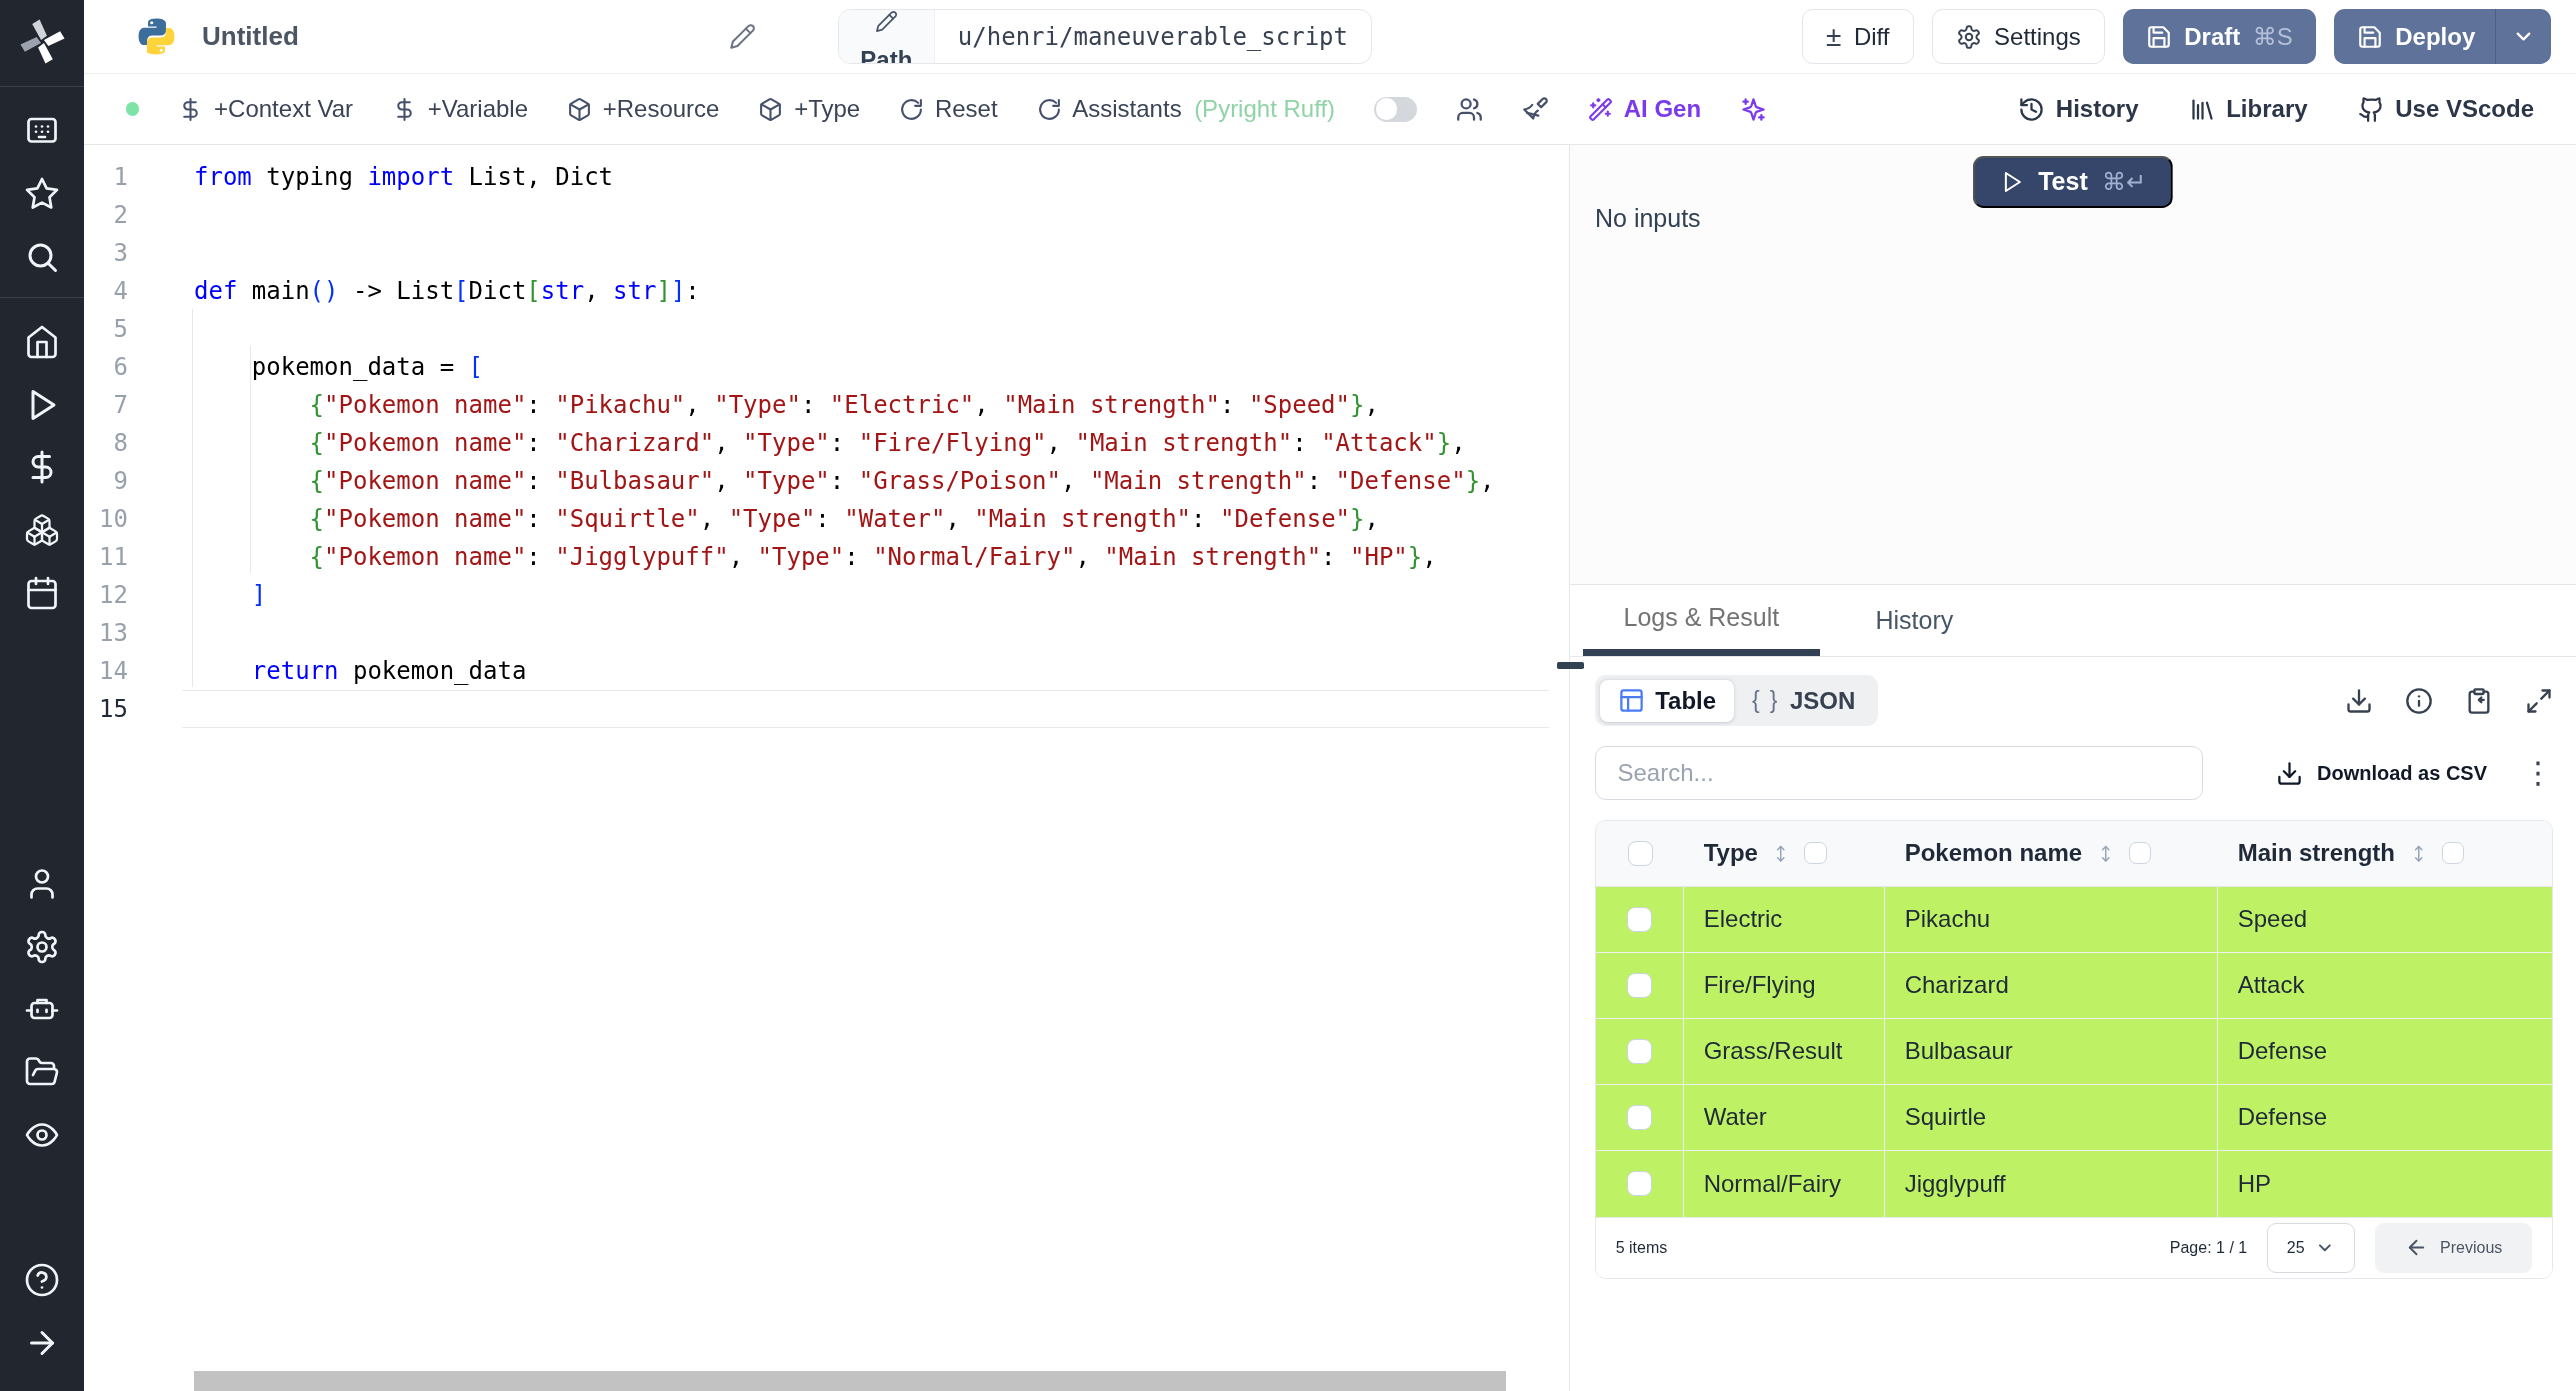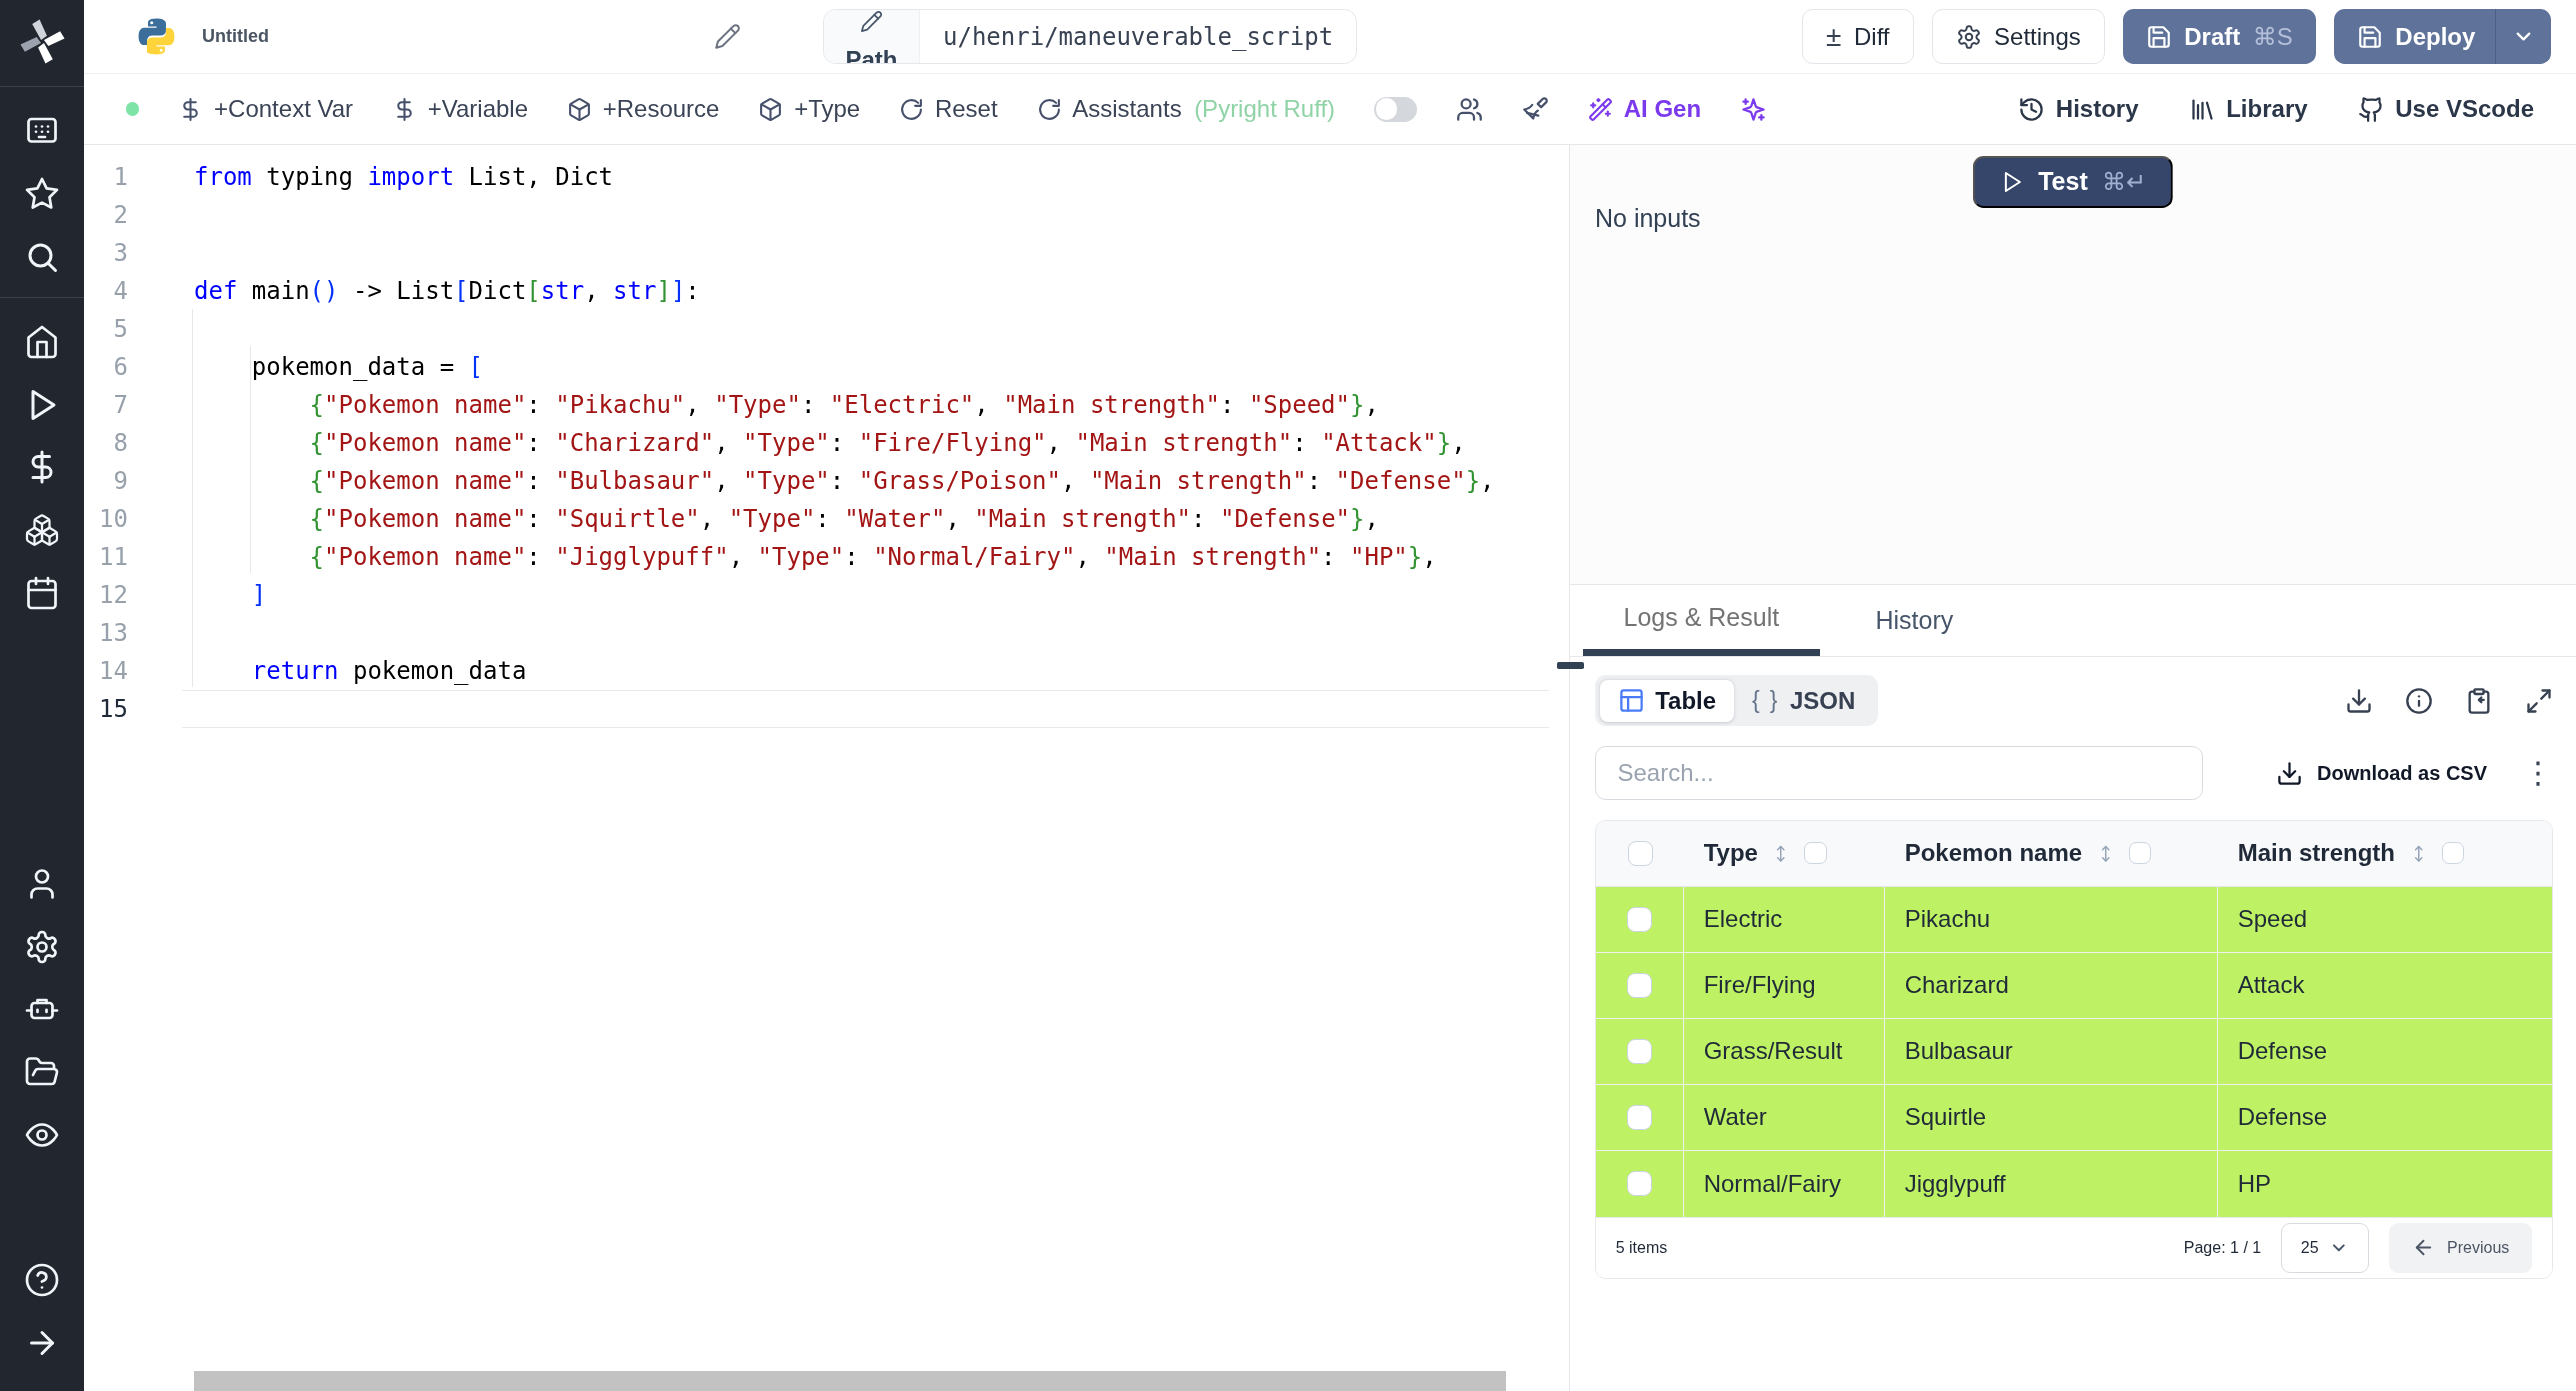--- a/index.html
+++ b/index.html
@@ -17,21 +17,21 @@
 
   .ic { display:inline-flex; }
   .ic svg { width:100%; height:100%; }
 
   
   .main { flex:1; display:flex; flex-direction:column; min-width:0; }
 
   
   .header { height:74px; display:flex; align-items:center; padding:0 25px; background:#fff; border-bottom:0.9px solid #eceef1; flex-shrink:0; }
   .py-logo { width:41px; height:41px; margin-left:27px; }
-  .title { font-size:18px; font-weight:600; color:#4b5563; margin-left:25px; }
+  .title { font-size:26px; font-weight:600; color:#4b5563; margin-left:25px; }
   .center-grp { display:flex; align-items:center; margin:0 auto; gap:82px; }
   .pencil { width:27px; height:27px; color:#6b7280; }
   .path-pill { display:flex; align-items:center; height:55px; border:1.8px solid #e5e7eb; border-radius:12.5px; overflow:hidden; background:#fff; }
   .path-pill .seg-l { display:flex; align-items:center; gap:12.5px; background:#f8fafc; padding:0 21.5px; height:100%; border-right:1.8px solid #eef0f3;flex-direction:column; }
   .path-pill .seg-l .ic { width:23px; height:23px; color:#475569; }
   .path-pill .seg-l span { font-weight:600; color:#334155; font-size:24px; }
   .path-pill .seg-r { padding:0 23px; font-family:"DejaVu Sans Mono", monospace; font-size:24px; color:#374151; }
   .hdr-btns { display:flex; align-items:center; gap:18px; }
   .btn { height:55px; border-radius:10.7px; display:flex; align-items:center; gap:12.5px; padding:0 23px; font-size:24px; cursor:pointer; }
   .btn-outline { background:#fff; border:1.8px solid #e2e5ea; color:#1f2937; font-weight:500; }
@@ -121,21 +121,21 @@
   .tc.c2 { flex:1; }
   .thead .tc { border-right:none; font-weight:600; gap:12.5px; }
   .cbx { width:25px; height:25px; border:1.8px solid #cbd5e1; border-radius:8px; background:#fff; cursor:pointer; flex-shrink:0; }
   .fbox { width:22.4px; height:22.4px; border:1.8px solid #cbd5e1; border-radius:7.2px; background:#fff; cursor:pointer; flex-shrink:0; }
   .sort { width:21.5px; height:21.5px; color:#94a3b8; cursor:pointer; flex-shrink:0; }
 
   .tfoot { border-top:1.8px solid #e5e7eb; height:61px; display:flex; align-items:center; padding:0 19.7px; font-size:16px; color:#1f2937; background:#fff; }
   .tfoot .right { margin-left:auto; display:flex; align-items:center; gap:19.7px; }
   .pagesel { height:50px; min-width:88px; border:1.8px solid #d7dbe0; border-radius:9px; display:flex; align-items:center; justify-content:center; gap:10.7px; padding:0 14.3px; cursor:pointer; background:#fff; }
   .pagesel .ic { width:19.7px; height:19.7px; color:#475569; }
-  .prevbtn { height:50px; background:#f1f2f4; border-radius:9px; display:flex; align-items:center; gap:12.5px; padding:0 23px; color:#4b5563; font-weight:500; cursor:pointer; }
+  .prevbtn { height:50px; background:#f1f2f4; border-radius:9px; display:flex; align-items:center; gap:12.5px; padding:0 30px; color:#4b5563; font-weight:500; cursor:pointer; }
   .prevbtn .ic { width:23px; height:23px; }
 </style>
 </head>
 <body>
 
 <div class="app">
 
   <nav class="rail">
     <span class="logo">
       <svg viewBox="0 0 64 64">

